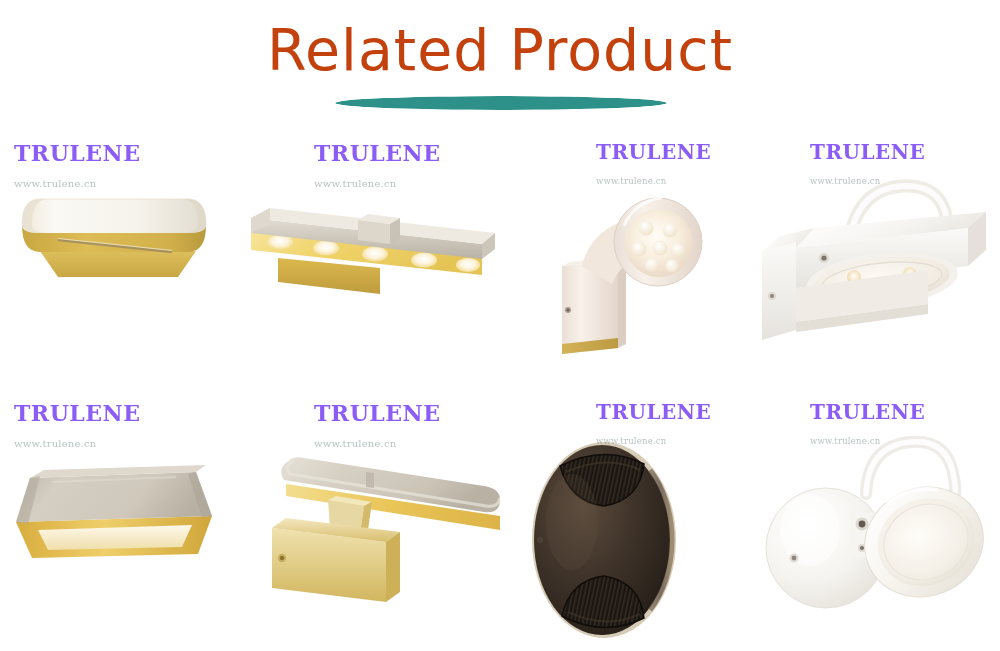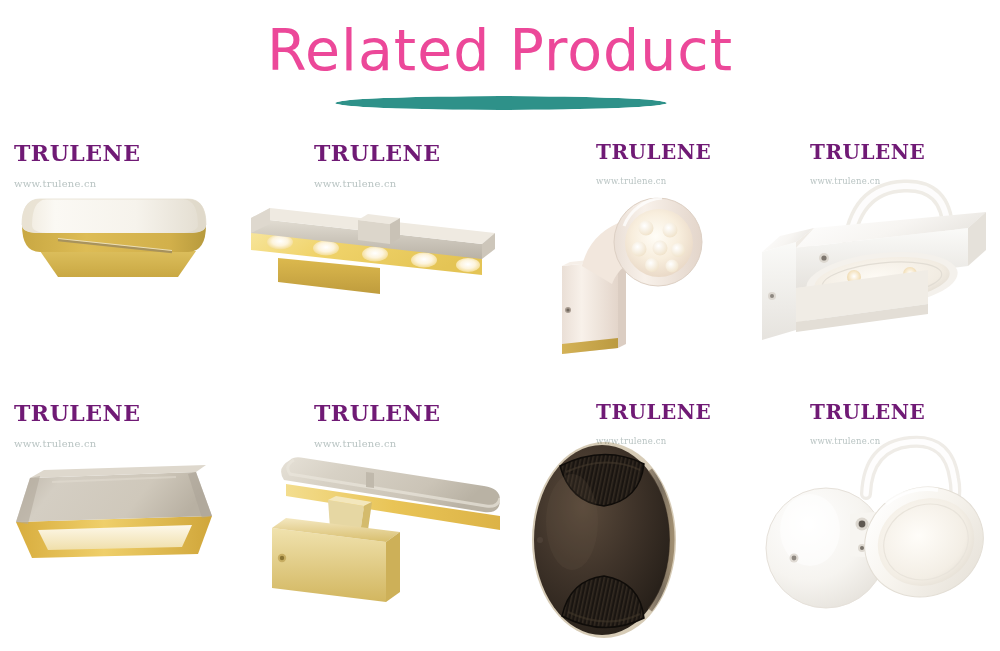--- a/index.html
+++ b/index.html
@@ -14,21 +14,21 @@
 
   
   .header{position:absolute;left:0;top:0;width:1000px;height:130px;}
   .page-title{
     position:absolute;left:0;top:18px;width:1000px;
     text-align:center;
     font-family:"DejaVu Sans", sans-serif;
     font-size:57px;
     font-weight:400;
     letter-spacing:1px;
-    color:#ec4899;
+    color:#c2410c;
     line-height:1.15;
     white-space:nowrap;
   }
   .title-divider{
     position:absolute;left:335px;top:96px;
     width:332px;height:14px;
     background:#2e9189;
     border-radius:50%/50%;
     clip-path:ellipse(50% 50% at 50% 50%);
   }
@@ -42,21 +42,21 @@
   .cell.c2{left:500px;}
   .cell.c3{left:750px;}
 
   
   .wm{position:absolute;left:14px;top:12px;width:230px;pointer-events:none;}
   .wm-brand{
     font-family:"DejaVu Serif", serif;
     font-weight:700;
     font-size:22px;
     letter-spacing:0.5px;
-    color:#701a75;
+    color:#8b5cf6;
     line-height:1;
     white-space:nowrap;
   }
   .wm-url{
     font-family:"DejaVu Serif", serif;
     font-size:10px;
     color:#b9c4c3;
     letter-spacing:0.2px;
     margin-top:15px;
     line-height:1;

